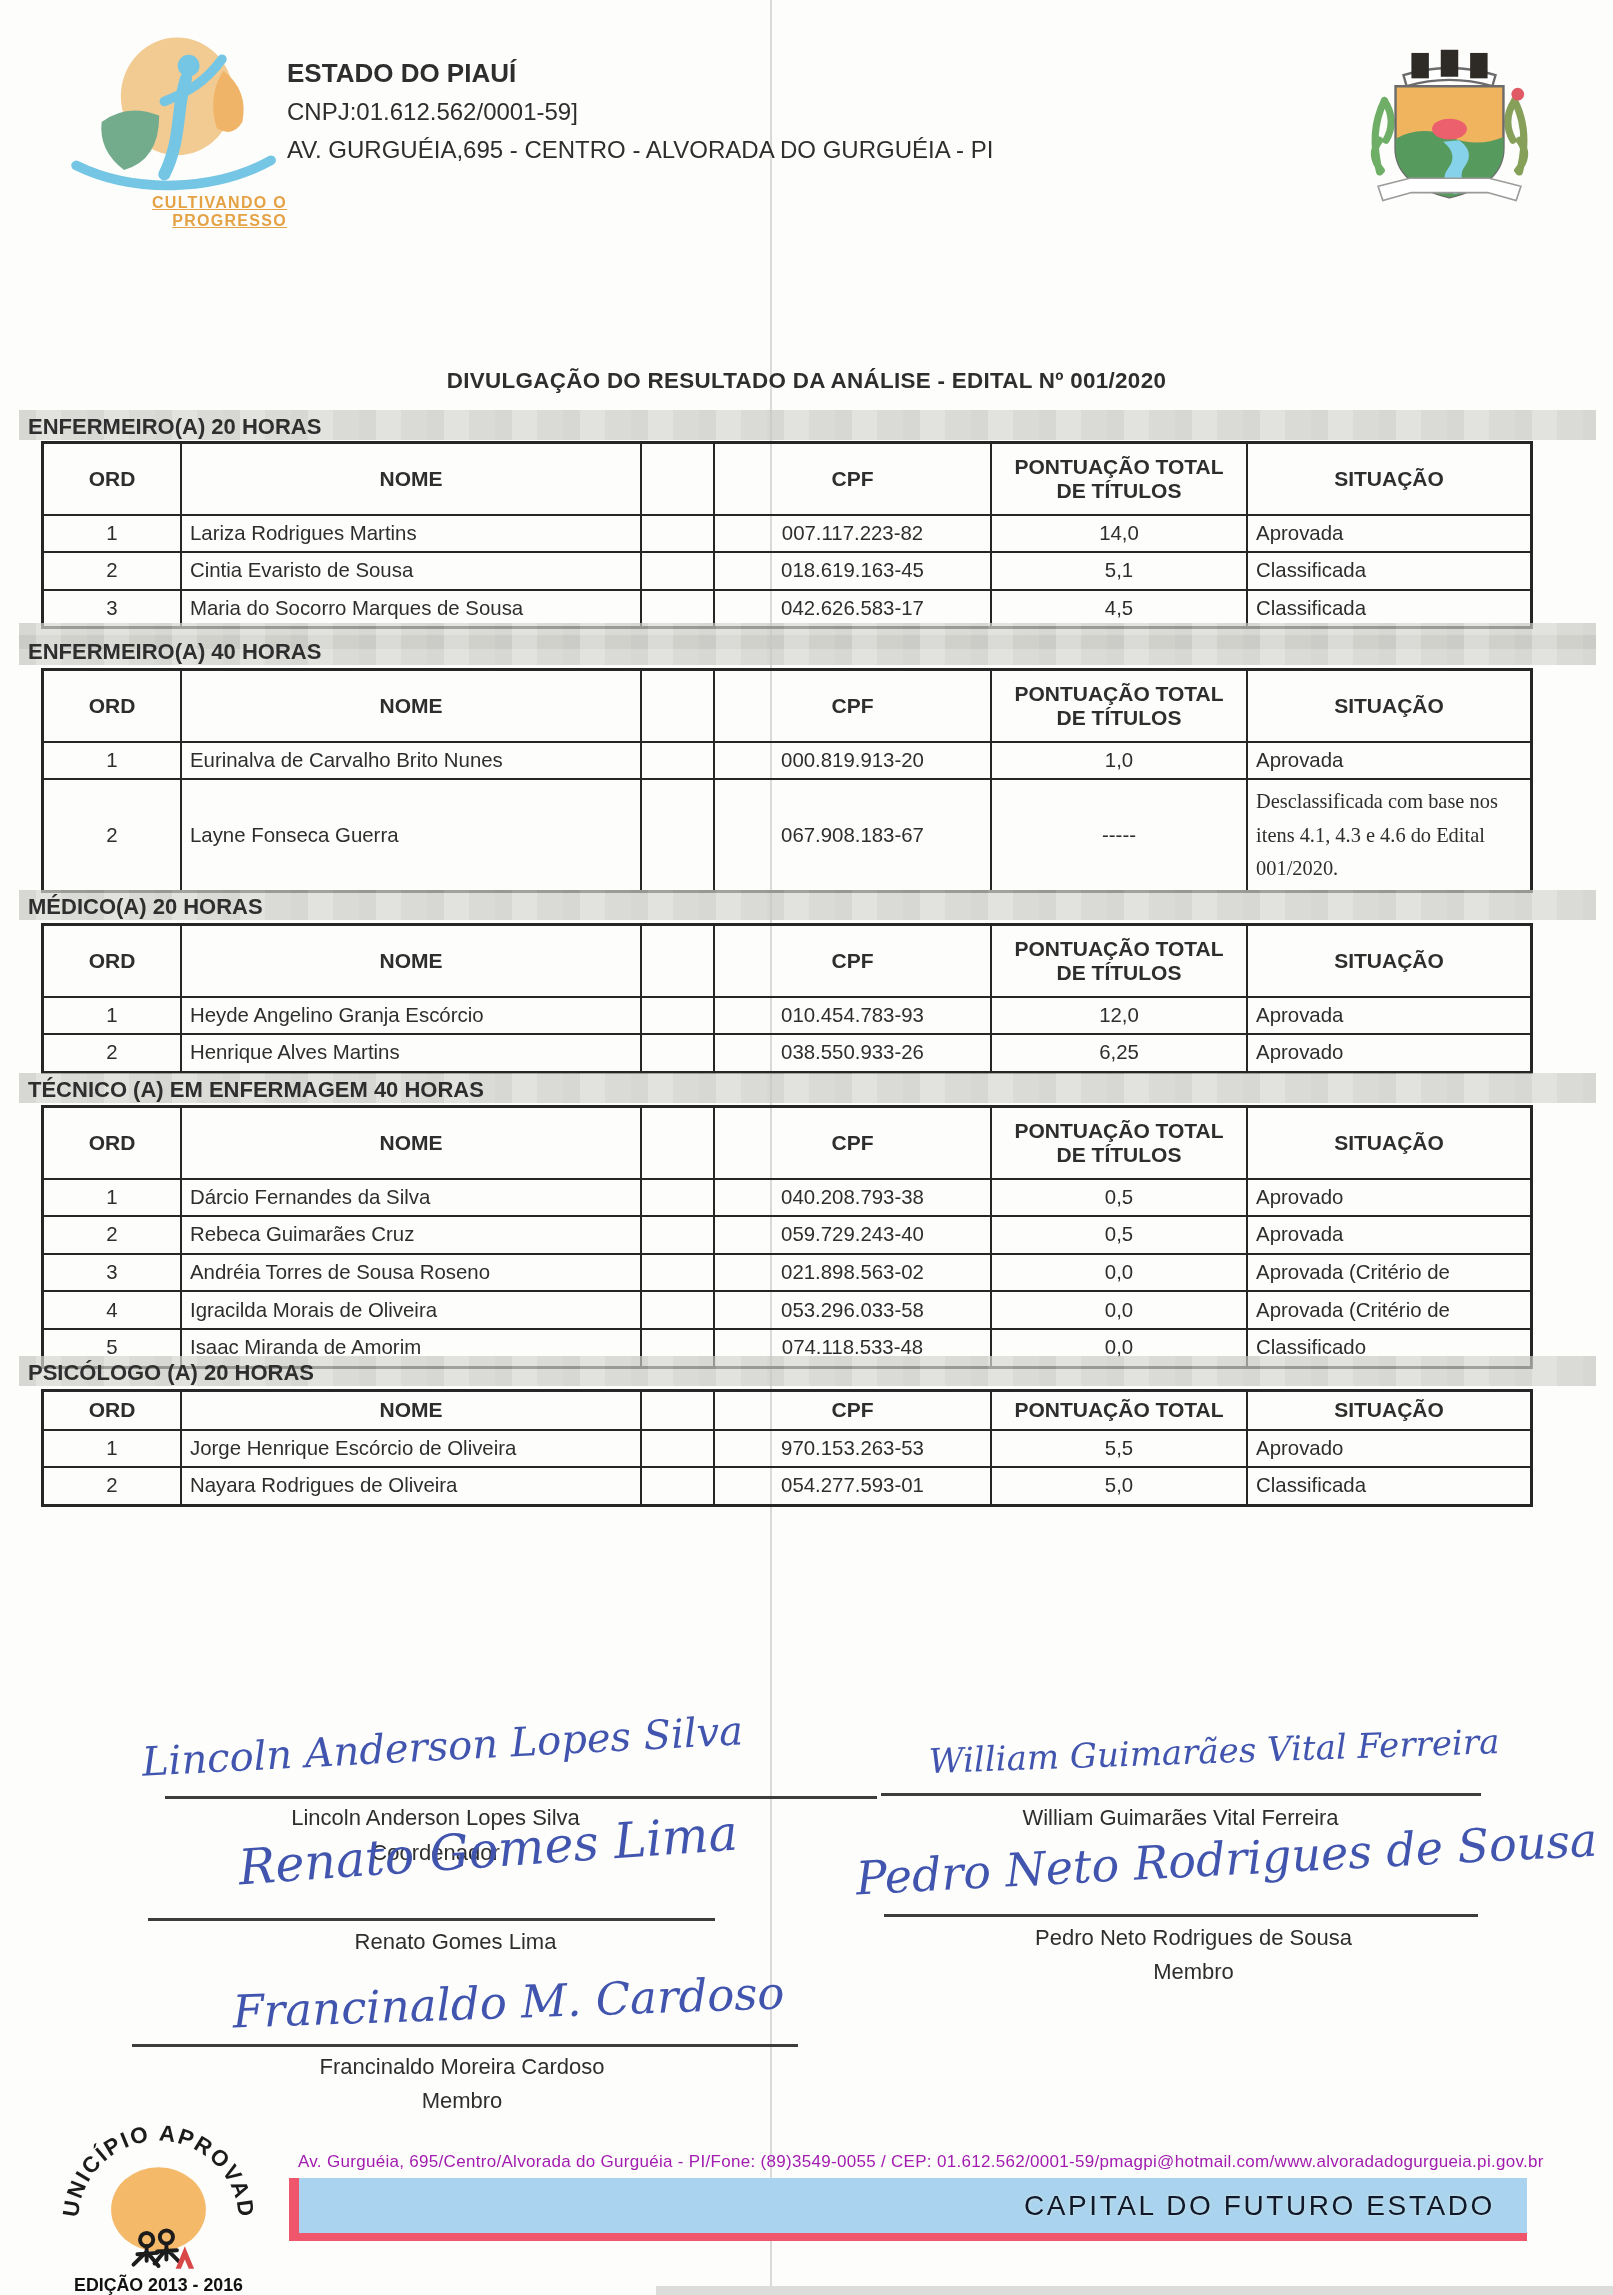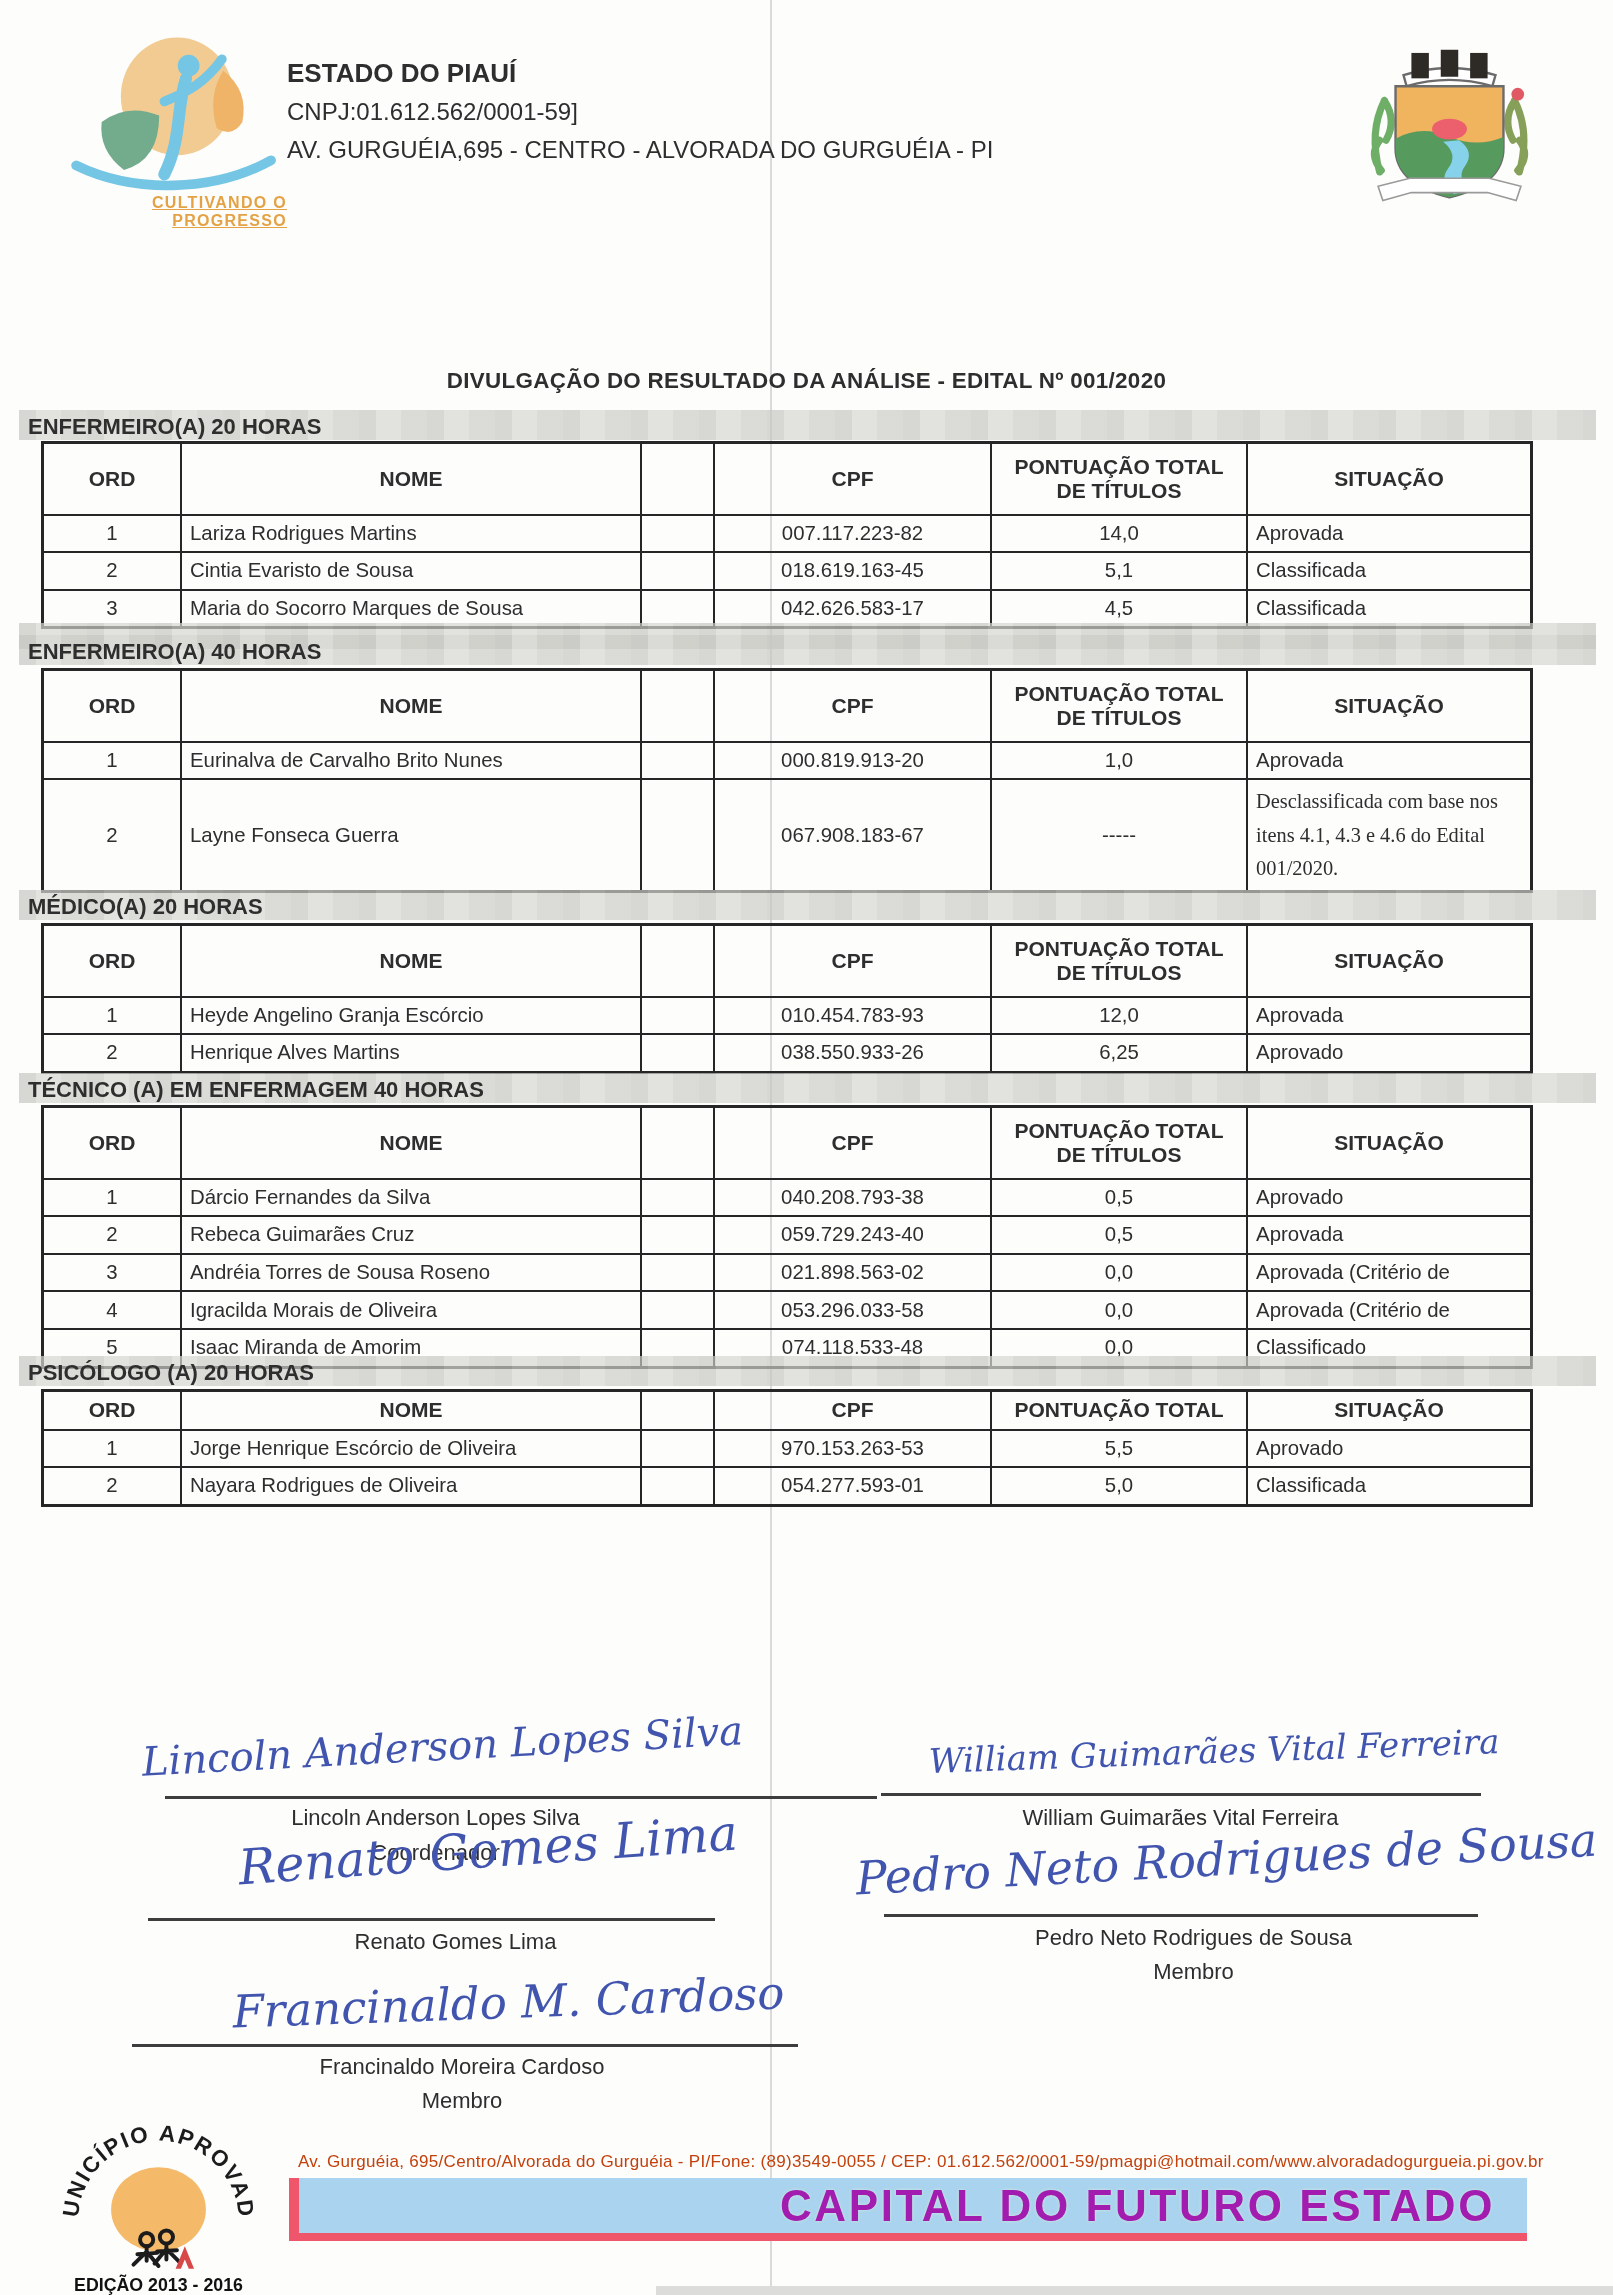--- a/index.html
+++ b/index.html
@@ -59,26 +59,26 @@
   
   .date-line { position:absolute; left:0; top:1707px; width:1613px; text-align:center;
     font-size:22px; }
   .sig-script { position:absolute; font-family:"DejaVu Serif", serif; font-style:italic;
     color:#4155ae; white-space:nowrap; text-align:center; }
   .sig-line { position:absolute; height:2.6px; background:#3d3d3d; }
   .sig-name, .sig-role { position:absolute; text-align:center; font-size:22px; color:#2e2e2e; }
 
   
   .address-line { position:absolute; left:298px; top:2152px; width:1306px;
-    font-size:17px; color:#c2410c; white-space:nowrap; letter-spacing:0.3px; }
+    font-size:17px; color:#a21caf; white-space:nowrap; letter-spacing:0.3px; }
   .banner { position:absolute; left:289px; top:2178px; width:1238px; height:63px;
     background:#a9d3ee; border-left:10.6px solid #ef566c; border-bottom:8px solid #ef566c;
     display:flex; align-items:center; justify-content:flex-end; padding-right:32px;
     box-sizing:border-box; }
-  .banner-text { font-size:44px; font-weight:bold; color:#a21caf; letter-spacing:2.6px;
+  .banner-text { font-size:28px; font-weight:normal; color:#0f172a; letter-spacing:2.6px;
     text-shadow:0 0 3.3px rgba(255,252,210,0.55); white-space:nowrap; }
   .seal-wrap { position:absolute; left:53px; top:2104px; }
 </style>
 </head>
 <body>
 
 <div class="page">
 
   <div class="fold-line"></div>
 

